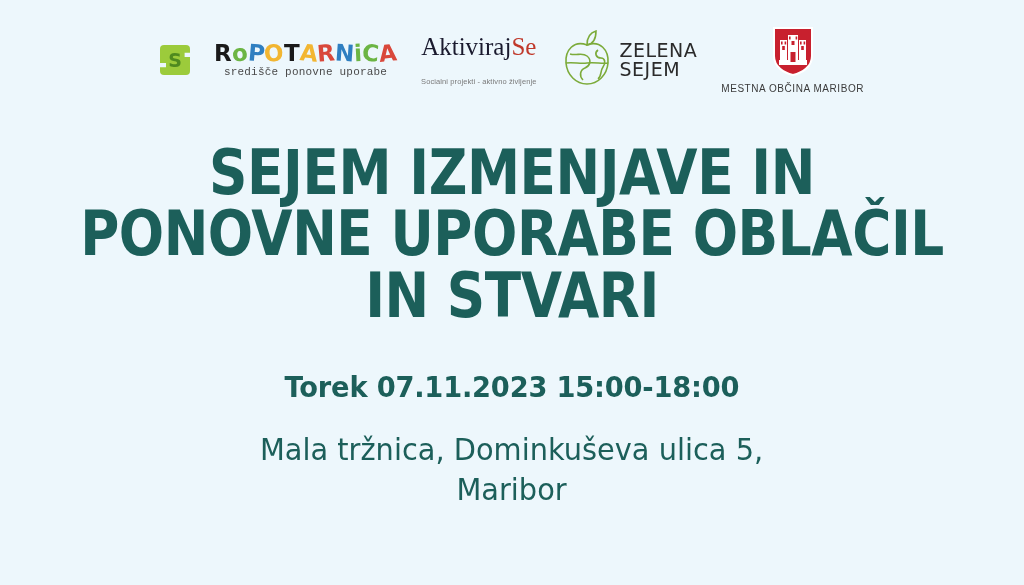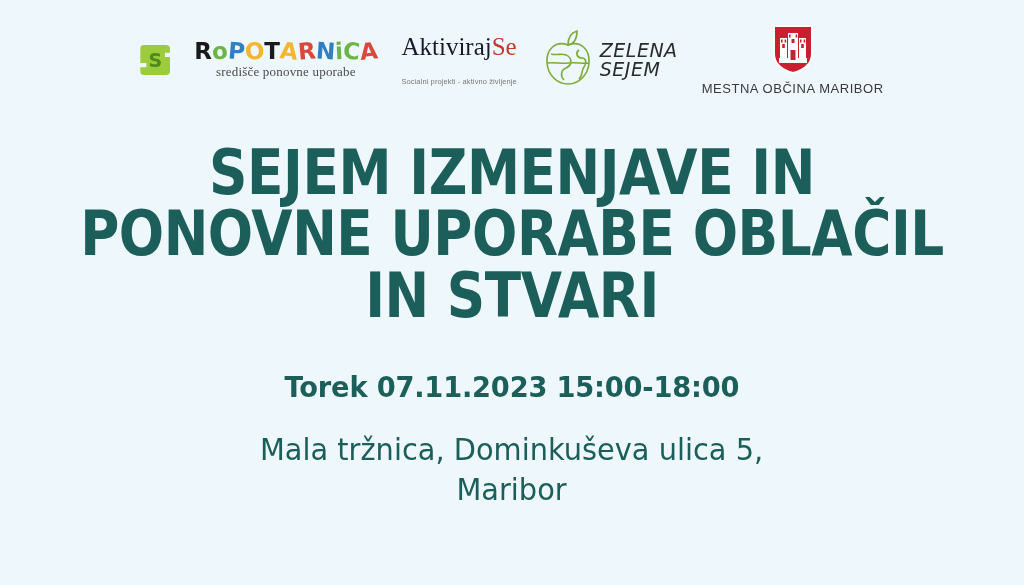--- a/index.html
+++ b/index.html
@@ -83,24 +83,24 @@
   .rp-word {
     font-family: "DejaVu Sans", sans-serif;
     font-weight: bold;
     font-size: 23px;
     letter-spacing: 0px;
     line-height: 1;
     white-space: nowrap;
   }
   .rp-word span { display: inline-block; }
   .rp-sub {
-    font-size: 13px;
+    font-size: 11px;
     color: #4b4b4b;
     letter-spacing: 0.2px;
-    font-family: Liberation Serif, serif;
+    font-family: Liberation Mono, monospace;
   }
 
   
   .logo-ak { flex-direction: column; }
   .ak-word {
     font-family: "Liberation Serif", serif;
     font-size: 25px;
     color: #1a1a2e;
     line-height: 1.05;
     white-space: nowrap;
@@ -108,34 +108,34 @@
   .ak-word .se { color: #c0392b; }
   .ak-sub {
     font-size: 7.5px;
     color: #7a7a7a;
     letter-spacing: 0.1px;
     margin-top: 17px;
     white-space: nowrap;
   }
 
   
-  .logo-zj { gap: 5px; font-style: italic; }
+  .logo-zj { gap: 5px; }
   .zj-words {
     display: flex; flex-direction: column;
     line-height: 0.98;
     color: #2b2b2b;
     font-family: "DejaVu Sans", sans-serif;
     font-size: 19px;
     letter-spacing: 0.5px;
   }
 
   
   .logo-mom { flex-direction: column; align-items: center; gap: 3px; }
   .mom-sub {
-    font-size: 13px;
+    font-size: 10px;
     color: #3a3a3a;
     letter-spacing: 0.55px;
     white-space: nowrap;
   }
 
   
   .headline {
     width: 1024px;
     text-align: center;
     color: #1c5f5a;

